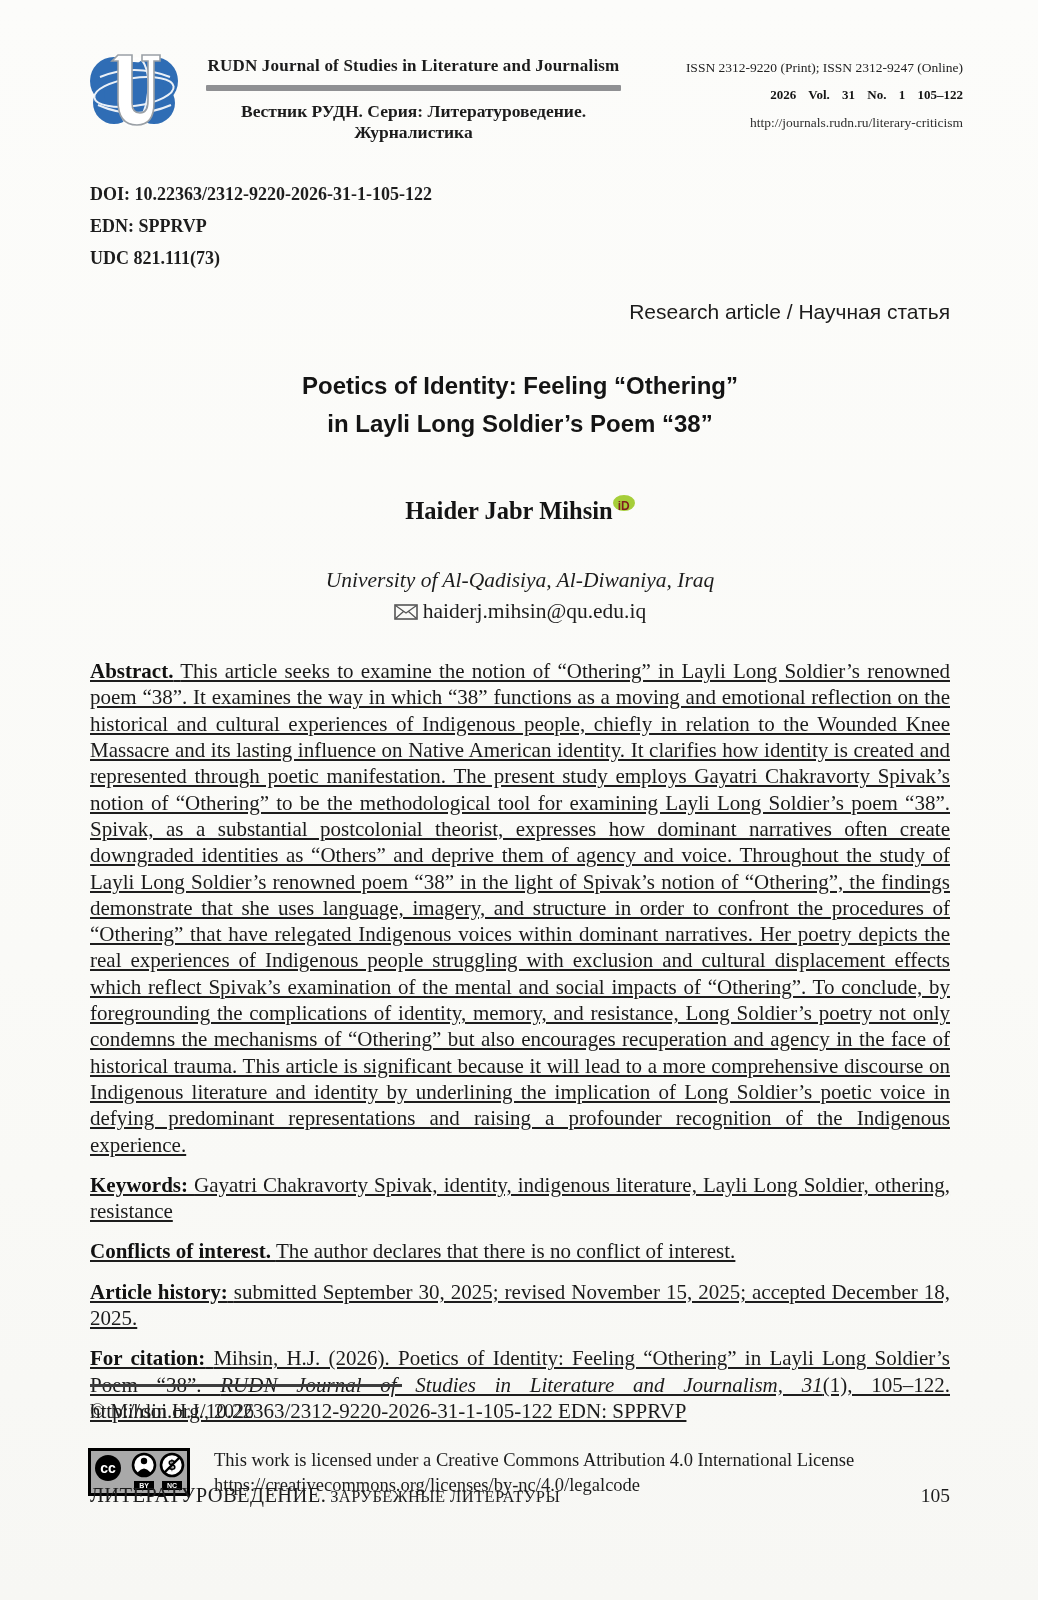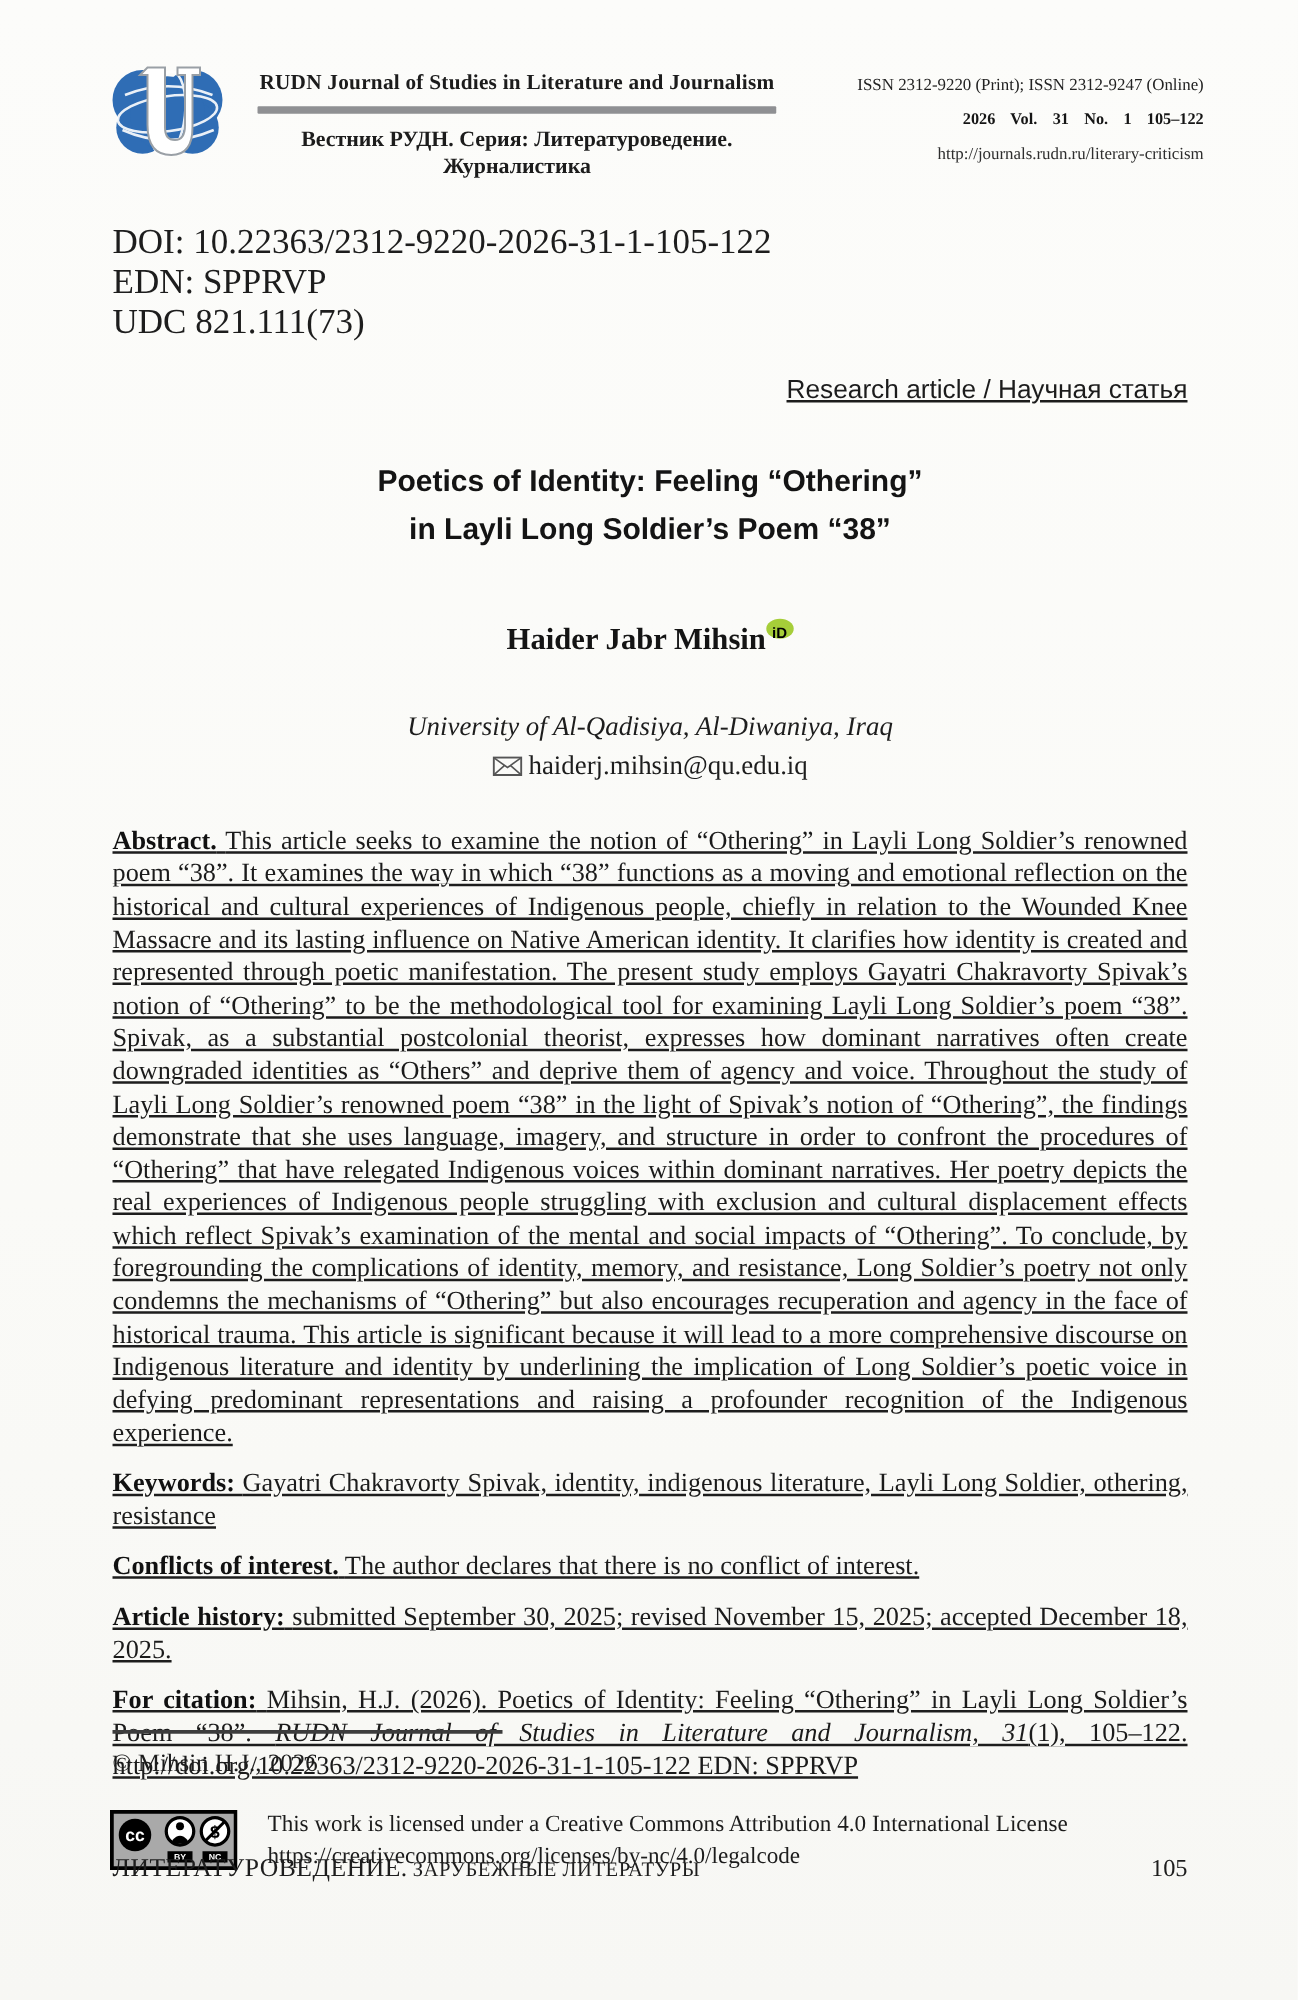--- a/index.html
+++ b/index.html
@@ -32,37 +32,37 @@
   }
   .jtitle-ru{font-size:17.5px; font-weight:bold; color:#1c1c1c;}
   .head-right{
     flex:0 0 322px; text-align:right; padding-top:4px;
   }
   .issn{font-size:13.5px; color:#222; white-space:nowrap;}
   .volline{font-size:13px; font-weight:bold; margin-top:11px; word-spacing:9px; color:#151515;}
   .jurl{font-size:13.5px; color:#2e2e2e; margin-top:12px; text-decoration:none;}
   
   .content{position:absolute; left:90px; width:860px; top:178px;}
-  .doiblock{font-size:28px; line-height:32px;}
+  .doiblock{font-size:18px; line-height:32px;font-weight:bold;}
   .article-type{
     font-family:"Liberation Sans", sans-serif;
-    font-size:21px; text-align:right; margin-top:26px; color:#1c1c1c;text-decoration:underline;
+    font-size:21px; text-align:right; margin-top:26px; color:#1c1c1c;
   }
   .title{
     font-family:"Liberation Sans", sans-serif;
     font-size:24px; font-weight:bold; text-align:center;
     line-height:38px; margin-top:43px; color:#141414;
   }
   .author-line{
     text-align:center; margin-top:52px;
     font-size:24.5px; font-weight:bold; color:#141414;
   }
   .orcid{
     display:inline-block; width:22px; height:16px; border-radius:50%;
-    background:#a6ce39; color:#000000; font-family:"Liberation Sans", sans-serif;
+    background:#a6ce39; color:#7f1d1d; font-family:"Liberation Sans", sans-serif;
     font-size:12px; font-weight:bold; line-height:22px; text-align:center;
     vertical-align:super; margin-left:0; cursor:pointer;
   }
   .affil{
     text-align:center; font-style:italic; font-size:21.5px; margin-top:43px;
   }
   .email-line{text-align:center; font-size:21.5px; margin-top:6px;}
   .env-icon{vertical-align:-2px; margin-right:5px;}
   
   .paras{margin-top:34px;text-decoration:underline;}

